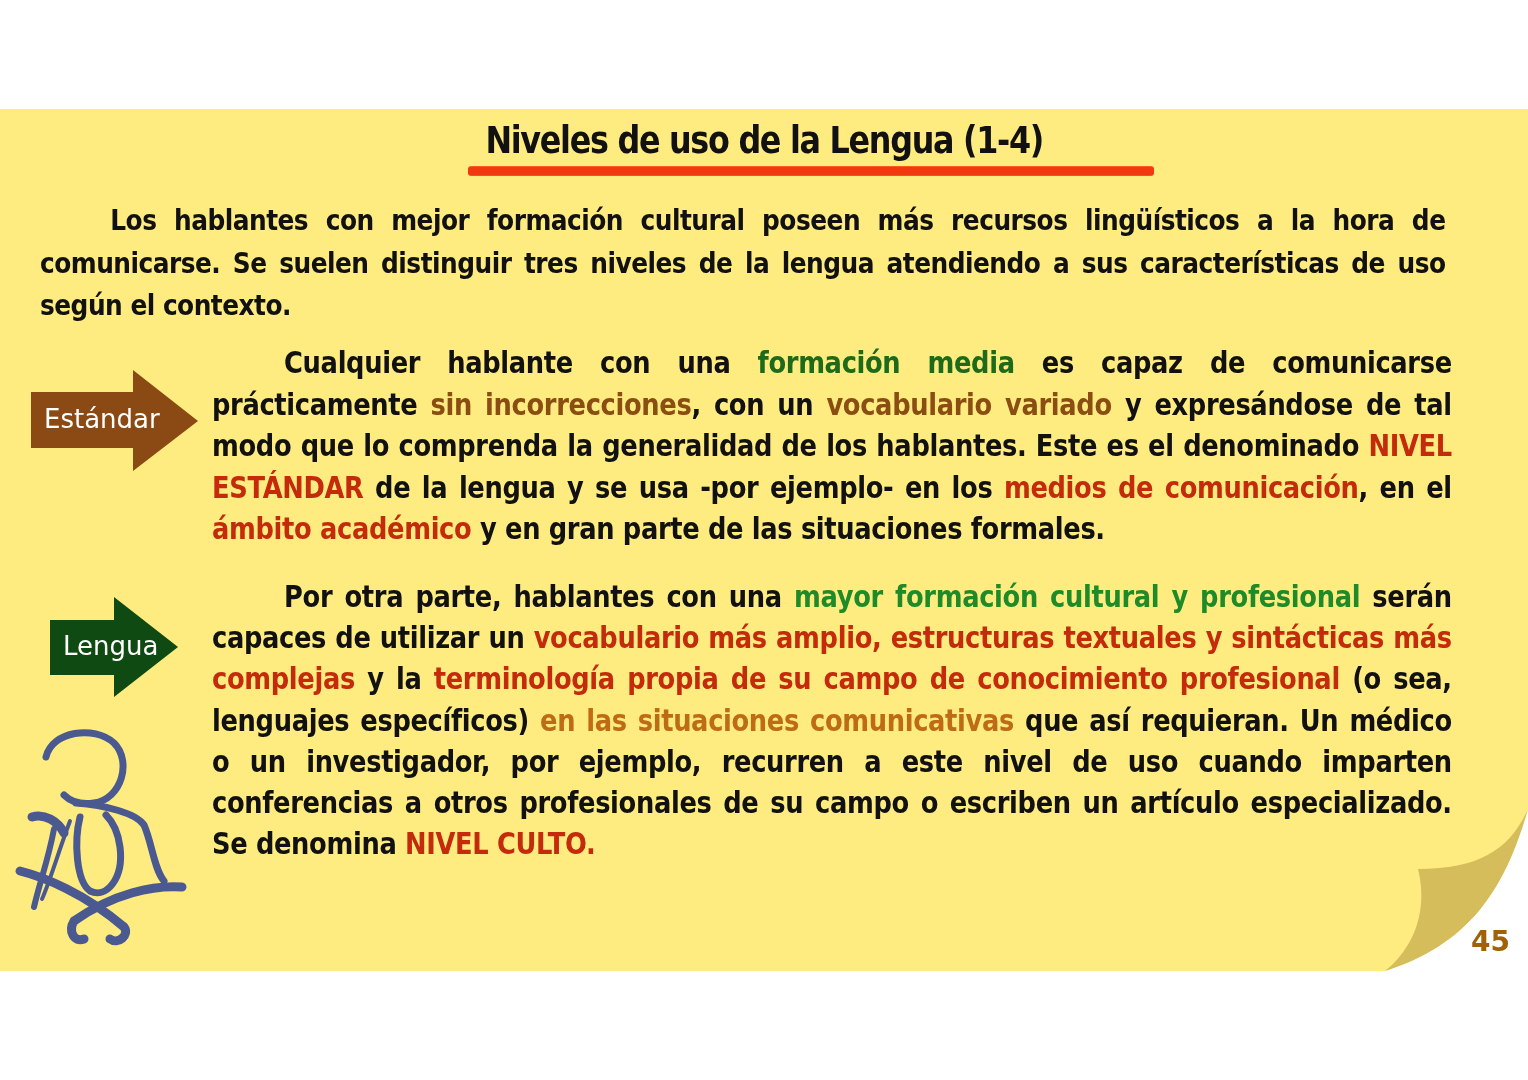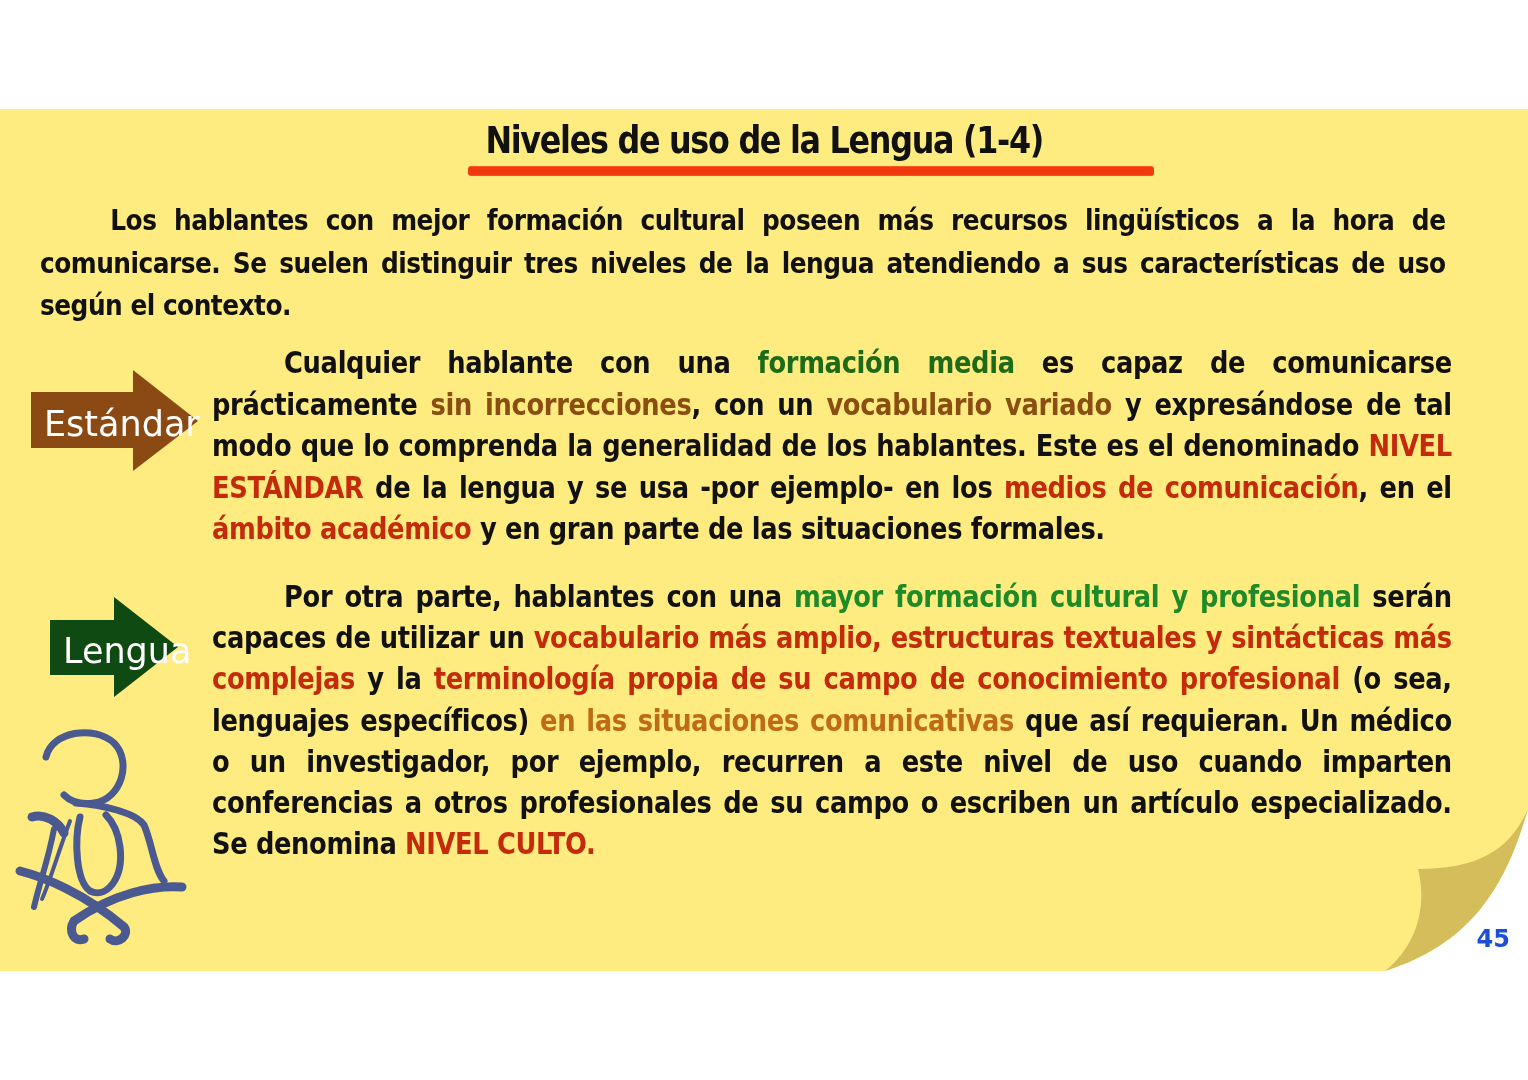--- a/index.html
+++ b/index.html
@@ -47,25 +47,25 @@
   .c-green-dark { color:#1d6a1a; }
   .c-green { color:#1f8a28; }
   .c-brown { color:#8a4d12; }
   .c-red { color:#c42a0c; }
   .c-orange { color:#bf6a14; }
   .arrow {
     position:absolute;
   }
   .arrow-label {
     position:absolute; color:#ffffff; font-family:"DejaVu Sans", sans-serif;
-    font-size:35px; white-space:nowrap;
+    font-size:26px; white-space:nowrap;
   }
   .page-num {
     position:absolute; right:18px; top:816px;
-    font-family:"DejaVu Sans", sans-serif; font-weight:bold; font-size:24px; color:#1d4ed8;
+    font-family:"DejaVu Sans", sans-serif; font-weight:bold; font-size:28px; color:#a16207;
   }
 </style>
 </head>
 <body>
 
 <div class="slide">
 
   <svg style="position:absolute;left:0;top:0;" width="1528" height="862" viewBox="0 0 1528 862">
 
     <path d="M1528 700 C1505 780 1470 835 1385 862 L1528 862 Z" fill="#ffffff"></path>

